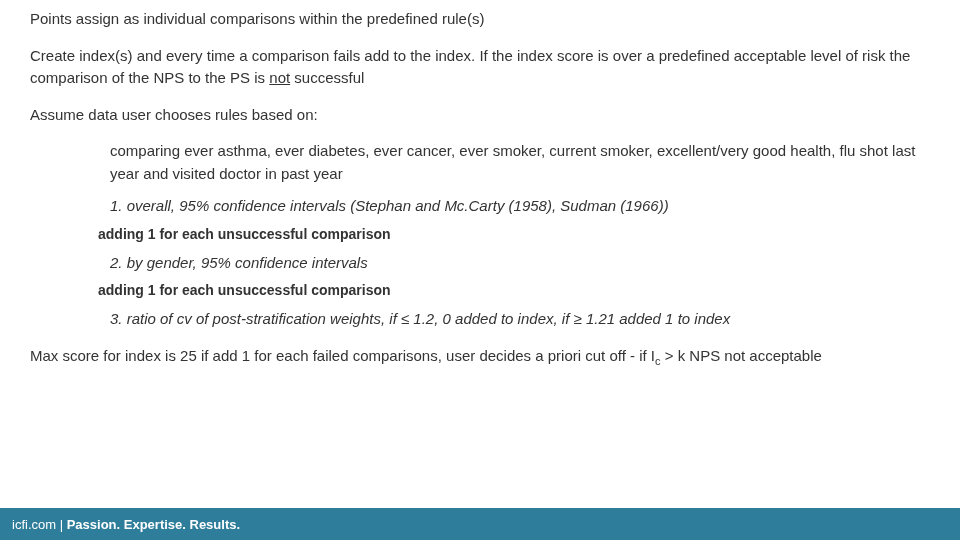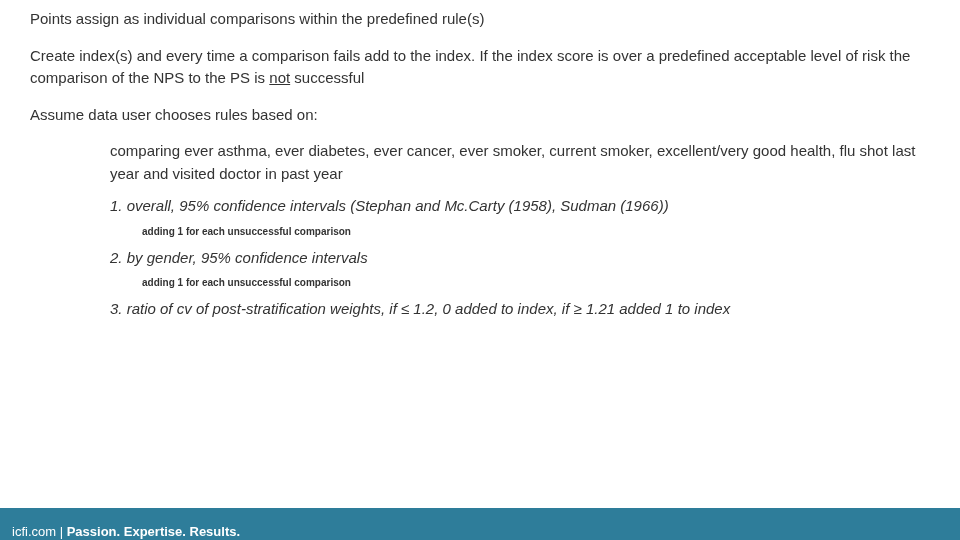--- a/index.html
+++ b/index.html
@@ -39,42 +39,42 @@
       text-decoration: underline;
     }
 
     .indent-1 {
       margin-left: 80px;
       margin-bottom: 10px;
       line-height: 1.5;
     }
 
     .indent-2 {
-      margin-left: 112px;
+      margin-left: 68px;
       margin-bottom: 10px;
       font-weight: bold;
-      font-size: 10px;
+      font-size: 14px;
     }
 
     .numbered-item {
       margin-left: 80px;
       margin-bottom: 8px;
       line-height: 1.5;
       font-style: italic;
     }
 
     .footer-bar {
       position: absolute;
       bottom: 0;
       left: 0;
       width: 100%;
       height: 28px;
       background: #2e7d9a;
       display: flex;
-      align-items: flex-start;
+      align-items: center;
       padding: 16px 12px;
     }
 
     .footer-text {
       color: #ffffff;
       font-size: 13px;
     }
 
     .footer-brand {
       font-weight: normal;
@@ -114,20 +114,23 @@
   <div class="numbered-item">
     <span>2.</span><span> by gender, 95% confidence intervals</span>
   </div>
 
   <div class="indent-2">adding 1 for each unsuccessful comparison</div>
 
   <div class="numbered-item">
     <span>3.</span><span> ratio of cv of post-stratification weights, if ≤ 1.2, 0 added to index, if ≥ 1.21 added 1 to index</span>
   </div>
 
+  <div class="paragraph" style="margin-top: 14px;">
+    <span>Max score for  index is 25 if add 1 for each failed comparisons, user decides  a priori cut off - if  I</span><span class="subscript">c</span><span>  &gt; k NPS not acceptable</span>
+  </div>
 
 </div>
 
 <div class="footer-bar">
   <span class="footer-text">
     <span class="footer-brand">icfi.com</span><span> | </span><span class="footer-tagline">Passion. Expertise. Results.</span>
   </span>
 </div>
 
 </body></html>

